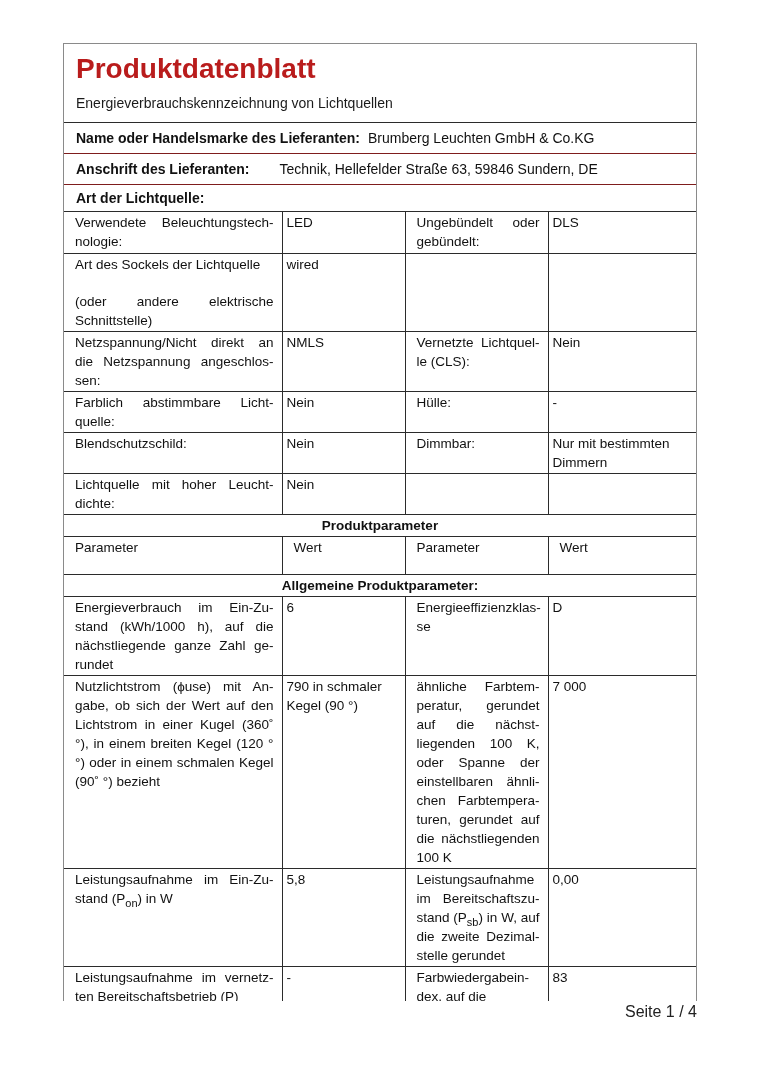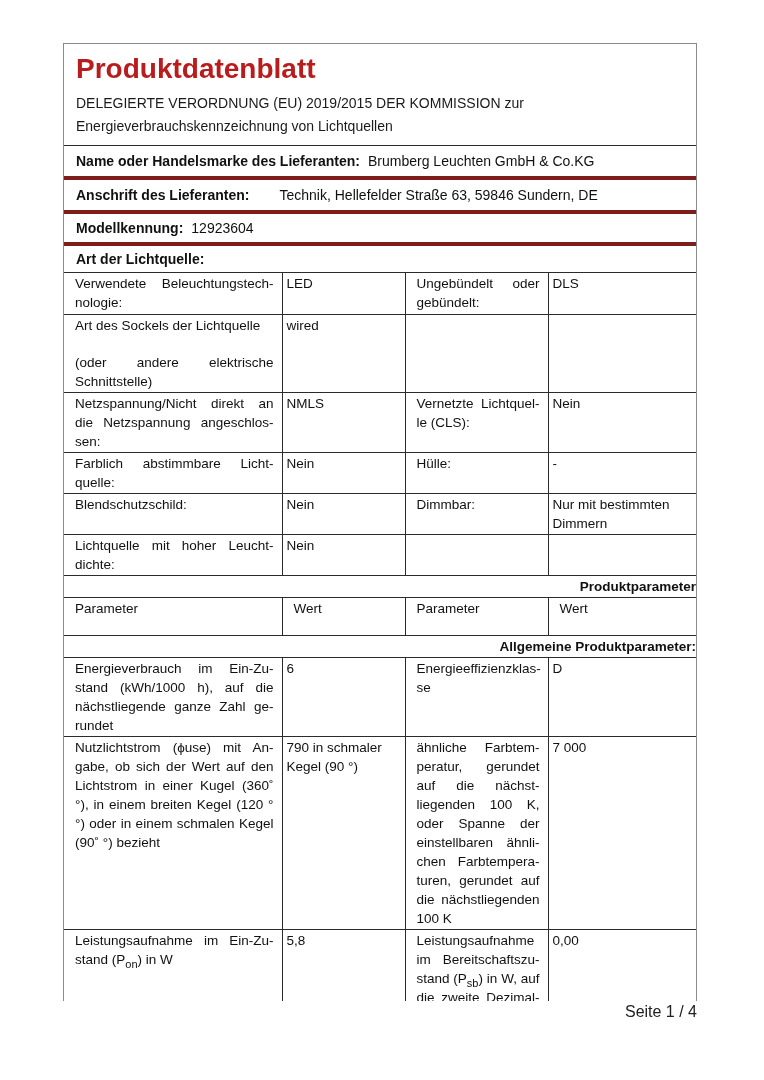--- a/index.html
+++ b/index.html
@@ -9,68 +9,63 @@
   }
   .doc{
     position:absolute;left:63px;top:43px;width:632px;height:957px;
     border:1px solid #8a8a8a;border-bottom:none;overflow:hidden;background:#fff;
   }
   
   .title-block{padding:9px 12px 7px 12px;border-bottom:1px solid #2b2b2b;}
   .doc-title{margin:0;font-size:28px;line-height:32px;font-weight:bold;color:#b91c1c;}
   .subtitle{margin-top:7px;font-size:14px;line-height:23px;color:#1a1a1a;}
   
-  .info-row{display:flex;align-items:center;padding:0 12px;border-bottom:4px solid #7f1d1d;font-size:14px;}
+  .info-row{display:flex;align-items:center;padding:0 12px;border-bottom:1px solid #7f1d1d;font-size:14px;}
   .info-row .lbl{font-weight:bold;white-space:nowrap;}
   .info-row .val{margin-left:8px;white-space:nowrap;}
   .row-name{height:30px;}
   .row-anschrift{height:30px;gap:22px;}
   .row-modell{height:28px;}
   .row-art{height:26px;border-bottom:none;}
   
   table.sheet{border-collapse:collapse;table-layout:fixed;width:632px;font-size:13.5px;line-height:19px;}
   table.sheet td{border:1px solid #2b2b2b;vertical-align:top;overflow:hidden;}
   table.sheet td:first-child{border-left:none;}
   table.sheet td:last-child{border-right:none;}
   td.p{text-align:justify;padding:1px 8px 1px 11px;hyphens:manual;}
   td.v{text-align:left;padding:1px 4px;}
-  td.mid{text-align:right;font-weight:bold;border-left:none;border-right:none;padding:0;line-height:21px;}
+  td.mid{text-align:center;font-weight:bold;border-left:none;border-right:none;padding:0;line-height:21px;}
   td.hp{padding:0 8px 16px 11px;line-height:21px;}
   .pgap{margin-top:18px;}
   tr.rh42{height:42px;} tr.rh62{height:62px;} tr.rh60{height:60px;}
   tr.rh40{height:40px;} tr.rh22{height:22px;} tr.rh77{height:77px;}
   tr.rh187{height:187px;} tr.rh96{height:96px;}
   sub{font-size:11px;line-height:0;}
   
   .footer{position:absolute;top:1003px;right:67px;font-size:16px;color:#222;}
 </style>
 </head>
 <body>
 
 <div class="doc">
 
   <div class="title-block">
     <h1 class="doc-title">Produktdatenblatt</h1>
     <div class="subtitle">
-      <div>DELEGIERTE VERORDNUNG (EU) 2019/2015 DER KOMMISSION zur</div>
       <div>Energieverbrauchskennzeichnung von Lichtquellen</div>
     </div>
   </div>
 
   <div class="info-row row-name">
     <span class="lbl">Name oder Handelsmarke des Lieferanten:</span>
     <span class="val">Brumberg Leuchten GmbH &amp; Co.KG</span>
   </div>
   <div class="info-row row-anschrift">
     <span class="lbl">Anschrift des Lieferanten:</span>
     <span class="val">Technik, Hellefelder Straße 63, 59846 Sundern, DE</span>
-  </div>
-  <div class="info-row row-modell">
-    <span class="lbl">Modellkennung:</span>
-    <span class="val">12923604</span>
   </div>
   <div class="info-row row-art">
     <span class="lbl">Art der Lichtquelle:</span>
   </div>
 
   <table class="sheet">
     <colgroup>
         <col style="width:218px">
         <col style="width:123px">
         <col style="width:143px">

